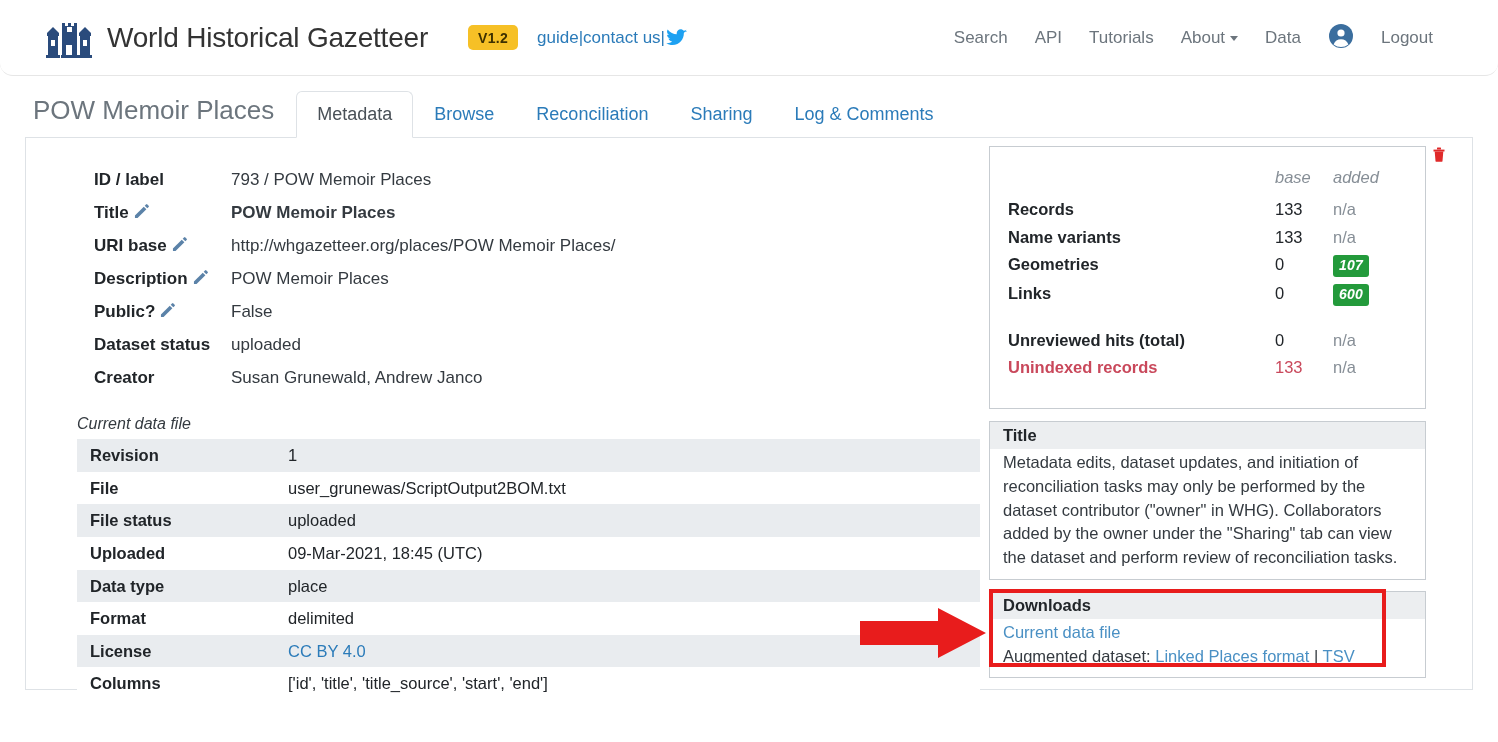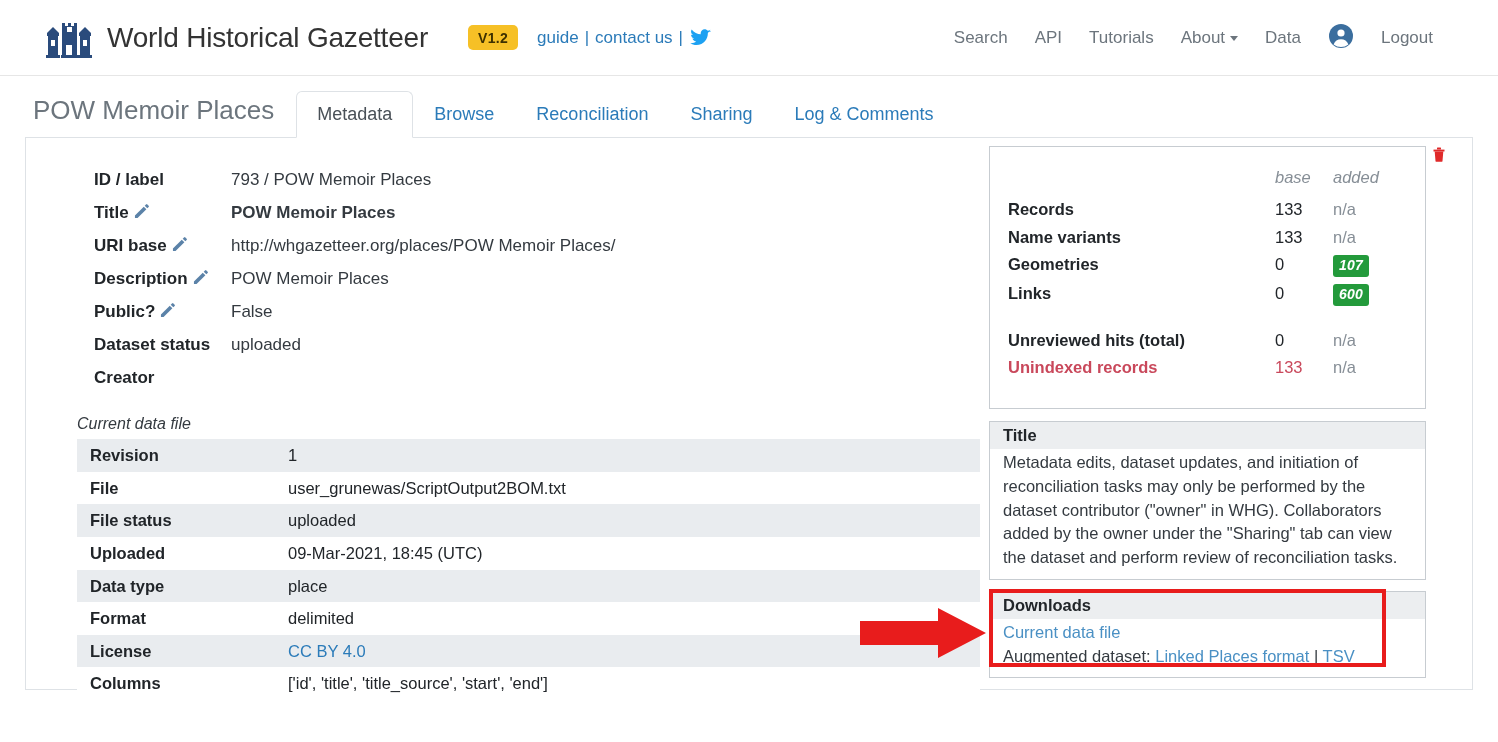--- a/index.html
+++ b/index.html
@@ -11,21 +11,21 @@
     color: #212529;
     overflow: hidden;
   }
 
   
   .navbar {
     position: absolute; left: 0; top: 0;
     width: 1498px; height: 76px;
     background: #ffffff;
     border-bottom: 1px solid #e6e6e6;
-    display: flex; align-items: center;
+    display: flex; align-items: center; border-radius: 13px;
   }
   .brand {
     display: flex; align-items: center;
     margin-left: 45px;
   }
   .logo-svg { display: block; }
   .brand-title {
     font-size: 28px;
     color: #333333;
     margin-left: 14px;
@@ -41,21 +41,21 @@
     font-size: 14px;
     border-radius: 5px;
     padding: 5px 10px 4px 10px;
     letter-spacing: 0.3px;
   }
   .headlinks {
     margin-left: 19px;
     font-size: 17px;
     color: #2b7bb9;
     white-space: nowrap;
-    display: flex; align-items: center; gap: 6px;
+    display: flex; align-items: center; 
   }
   .headlinks a { color: #2b7bb9; text-decoration: none; }
   .sep { color: #2b7bb9; }
   .twitter-icon { display: inline-block; line-height: 0; margin-left: 1px; }
 
   .nav-right {
     margin-left: auto;
     margin-right: 65px;
     display: flex; align-items: center;
     gap: 27px;
@@ -386,20 +386,21 @@
         <div class="meta-val">False</div>
       </div>
 
       <div class="meta-row">
         <div class="meta-label"><span>Dataset status</span></div>
         <div class="meta-val">uploaded</div>
       </div>
 
       <div class="meta-row">
         <div class="meta-label"><span>Creator</span></div>
+        <div class="meta-val">Susan Grunewald, Andrew Janco</div>
       </div>
 
     </div>
 
     <div class="cdf-caption">Current data file</div>
 
     <table class="file-table">
       <tbody>
         <tr class="odd">
           <td class="k">Revision</td>

